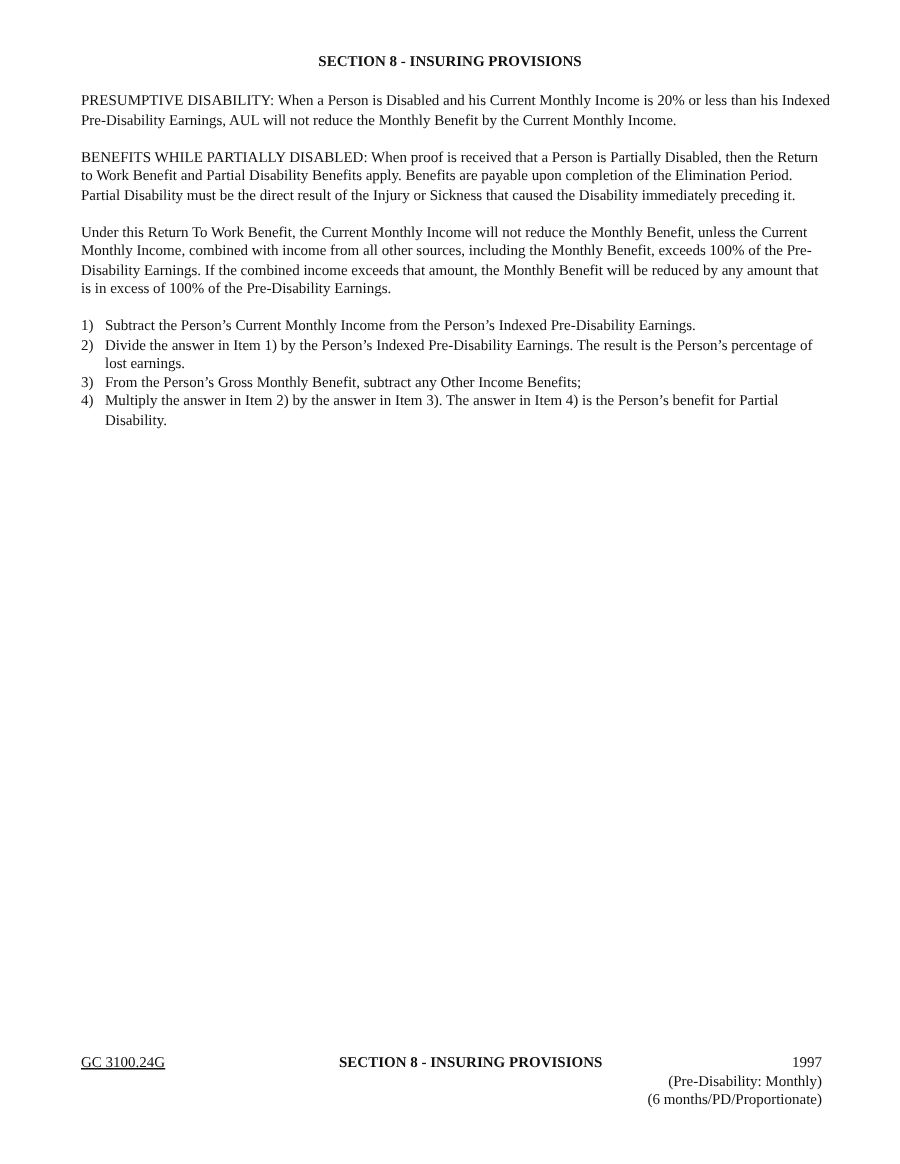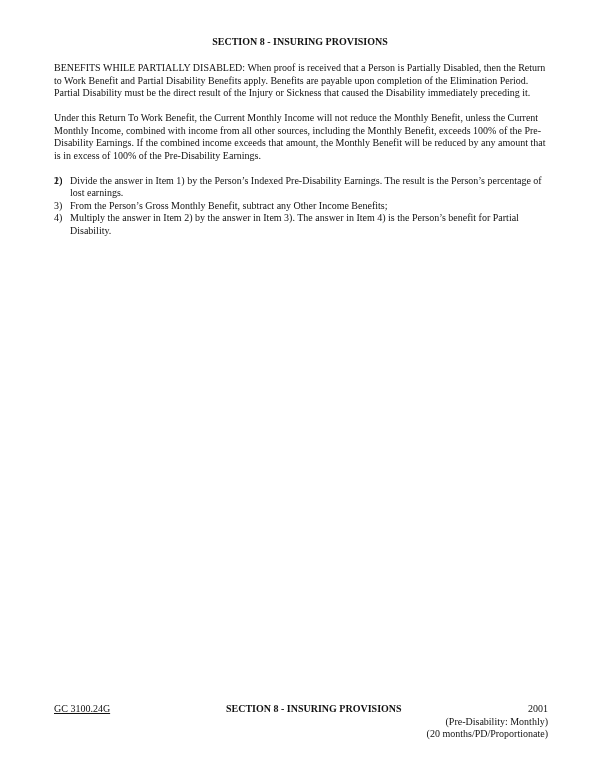--- a/index.html
+++ b/index.html
@@ -74,42 +74,44 @@
       top: 0;
       text-align: right;
     }
   </style>
 </head>
 <body>
 
 <div class="page-title">SECTION 8 - INSURING PROVISIONS</div>
 
 <div class="content">
+  <p class="para">PRESUMPTIVE DISABILITY:  When a Person is Disabled and his Current Monthly Income is 20% or less than his Indexed Pre-Disability Earnings, AUL will not reduce the Monthly Benefit by the Current Monthly Income.</p>
   <p class="para">BENEFITS WHILE PARTIALLY DISABLED: When proof is received that a Person is Partially Disabled, then the Return to Work Benefit and Partial Disability Benefits apply.  Benefits are payable upon completion of the Elimination Period. Partial Disability must be the direct result of the Injury or Sickness that caused the Disability immediately preceding it.</p>
   <p class="para">Under this Return To Work Benefit, the Current Monthly Income will not reduce the Monthly Benefit, unless the Current Monthly Income, combined with income from all other sources, including the Monthly Benefit, exceeds 100% of the Pre-Disability Earnings.  If the combined income exceeds that amount, the Monthly Benefit will be reduced by any amount that is in excess of 100% of the Pre-Disability Earnings.</p>
   <ol class="list">
     <li class="list-item">
       <span class="list-num">1)</span>
+      <span>Subtract the Person’s Current Monthly Income from the Person’s Indexed Pre-Disability Earnings.</span>
     </li>
     <li class="list-item">
       <span class="list-num">2)</span>
       <span>Divide the answer in Item 1) by the Person’s Indexed Pre-Disability Earnings.  The result is the Person’s percentage of lost earnings.</span>
     </li>
     <li class="list-item">
       <span class="list-num">3)</span>
       <span>From the Person’s Gross Monthly Benefit, subtract any Other Income Benefits;</span>
     </li>
     <li class="list-item">
       <span class="list-num">4)</span>
       <span>Multiply the answer in Item 2) by the answer in Item 3). The answer in Item 4) is the Person’s benefit for Partial Disability.</span>
     </li>
   </ol>
 </div>
 
 <div class="footer">
   <div class="footer-left">GC 3100.24G</div>
   <div class="footer-center">SECTION 8 - INSURING PROVISIONS</div>
   <div class="footer-right">
-    <div>2001</div>
+    <div>1997</div>
     <div>(Pre-Disability: Monthly)</div>
-    <div>(20 months/PD/Proportionate)</div>
+    <div>(6 months/PD/Proportionate)</div>
   </div>
 </div>
 
 </body></html>

